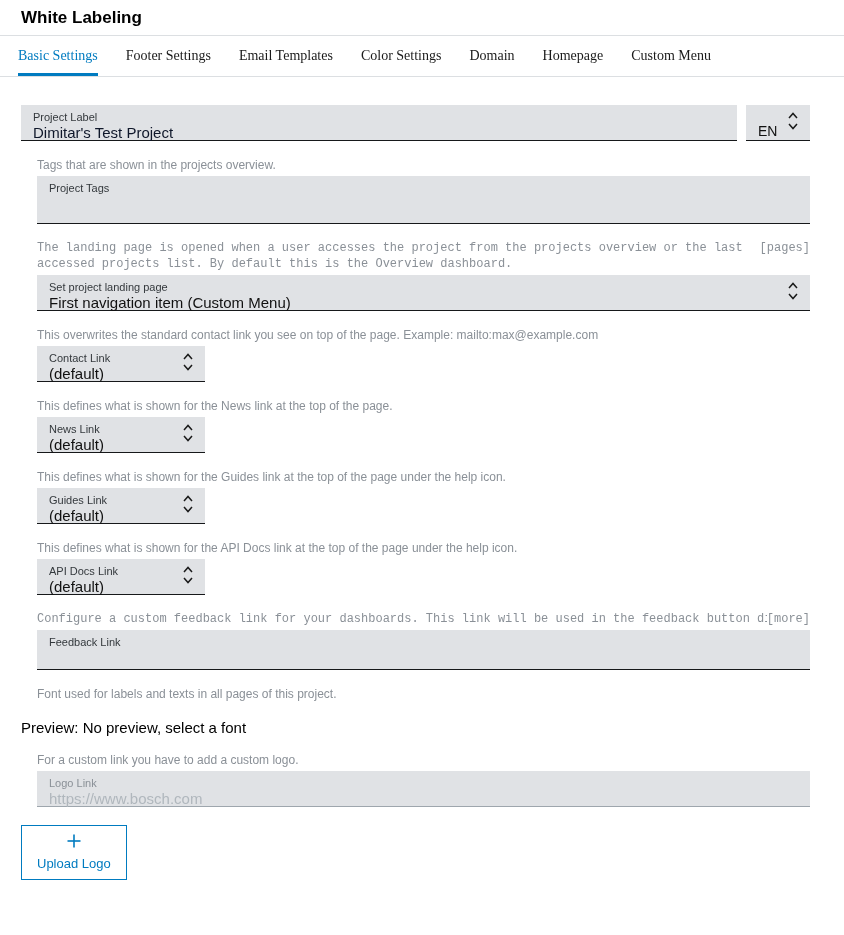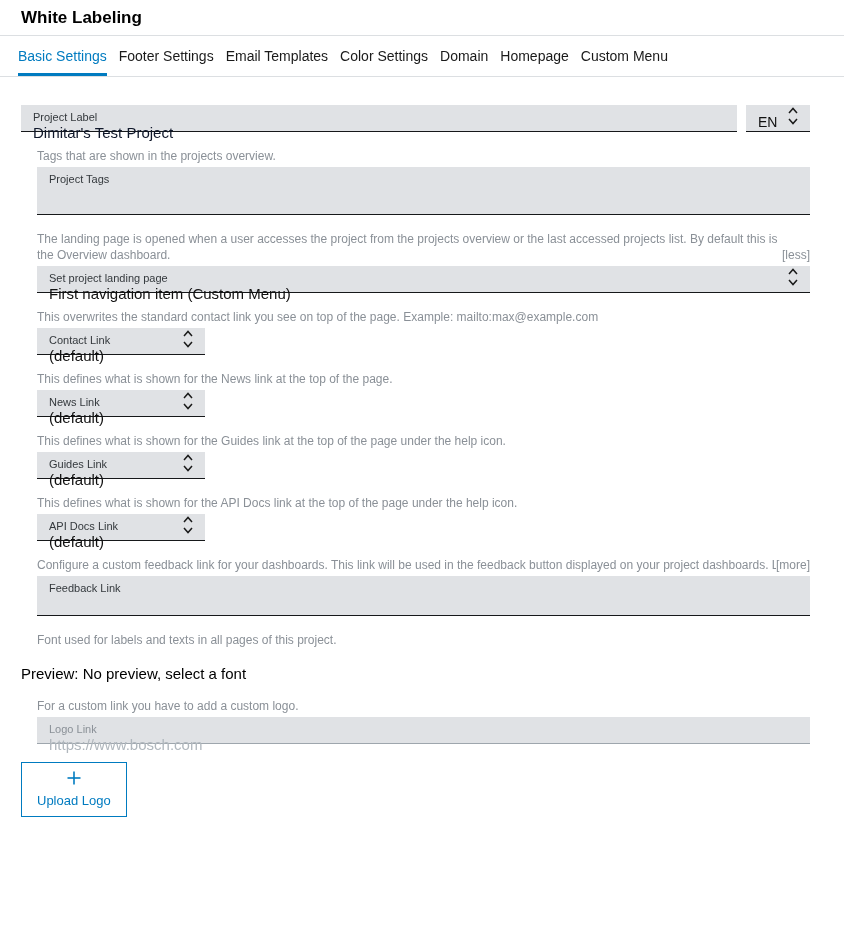--- a/index.html
+++ b/index.html
@@ -4,35 +4,35 @@
 <style>
   * { margin:0; padding:0; box-sizing:border-box; }
   html,body { width:844px; height:935px; background:#ffffff;
     font-family:"Liberation Sans", sans-serif; color:#1a1a1a; overflow:hidden; }
 
   
   .page-header { padding:8px 21px 7px; border-bottom:1px solid #dcdfe2; }
   .page-title { font-size:17px; font-weight:bold; color:#000; }
 
   
-  .tabbar { display:flex; gap:12px; padding:0 0 0 18px; border-bottom:1px solid #dcdfe2; height:41px; }
+  .tabbar { display:flex; gap:28px; padding:0 0 0 18px; border-bottom:1px solid #dcdfe2; height:41px;font-family:Liberation Serif, serif; }
   .tab { display:flex; align-items:center; font-size:14px; color:#1a1a1a;
     border-bottom:3px solid transparent; padding-top:2px; cursor:pointer; white-space:nowrap; }
   .tab.active { color:#007bc0; border-bottom-color:#007bc0; }
 
   
   .content { width:789px; margin:0 34px 0 21px; padding-top:28px; }
   .section { margin-top:16px;padding-left:16px; }
   .helper { font-size:12px; line-height:16px; color:#8a9097; margin-bottom:3px; }
-  .helper-row { display:flex; align-items:flex-end; gap:0; margin-bottom:3px; }
+  .helper-row { display:flex; align-items:flex-start; gap:0; margin-bottom:3px;font-family:Liberation Mono, monospace; }
   .helper-row .helper { flex:1; margin-bottom:0; }
   .helper-ellipsis { white-space:nowrap; overflow:hidden; }
   .toggle-link { font-size:12px; line-height:16px; color:#8a9097; cursor:pointer; white-space:nowrap; }
 
-  .field { background:#e0e2e5; border-bottom:1.5px solid #16181a; height:27px;
+  .field { background:#e0e2e5; border-bottom:1.5px solid #16181a; height:36px;
     padding:5px 32px 0 12px; position:relative; cursor:pointer; }
   .field.tall { height:48px; }
   .field.mid { height:40px; }
   .field.narrow { width:168px; }
   .flabel { font-size:11px; line-height:14px; color:#33383c; }
   .fvalue { font-size:15px; line-height:18px; color:#111; white-space:nowrap; }
   .ftext-input { width:100%; border:none; background:transparent; outline:none;
     font-family:"Liberation Sans", sans-serif; font-size:15px; line-height:18px; color:#0f172a; padding:0; }
   .chevrons { position:absolute; right:11px; top:50%; transform:translateY(-50%); display:block; }
   .field.disabled { border-bottom:1px solid #9ea6ad; cursor:default; }
@@ -91,21 +91,21 @@
     <div class="helper">Tags that are shown in the projects overview.</div>
     <div class="field tall">
       <div class="flabel">Project Tags</div>
     </div>
   </div>
 
   
   <div class="section">
     <div class="helper-row">
       <div class="helper">The landing page is opened when a user accesses the project from the projects overview or the last accessed projects list. By default this is the Overview dashboard.</div>
-      <span class="toggle-link">[less]</span>
+      <span class="toggle-link">[pages]</span>
     </div>
     <div class="field">
       <div class="flabel">Set project landing page</div>
       <div class="fvalue">First navigation item (Custom Menu)</div>
       <span class="chevrons">
         <svg width="12" height="22" viewBox="0 0 12 22" fill="none" stroke="#1a1a1a" stroke-width="1.5">
           <polyline points="2,8 6,3.5 10,8"></polyline>
           <polyline points="2,14 6,18.5 10,14"></polyline>
         </svg>
       </span>

